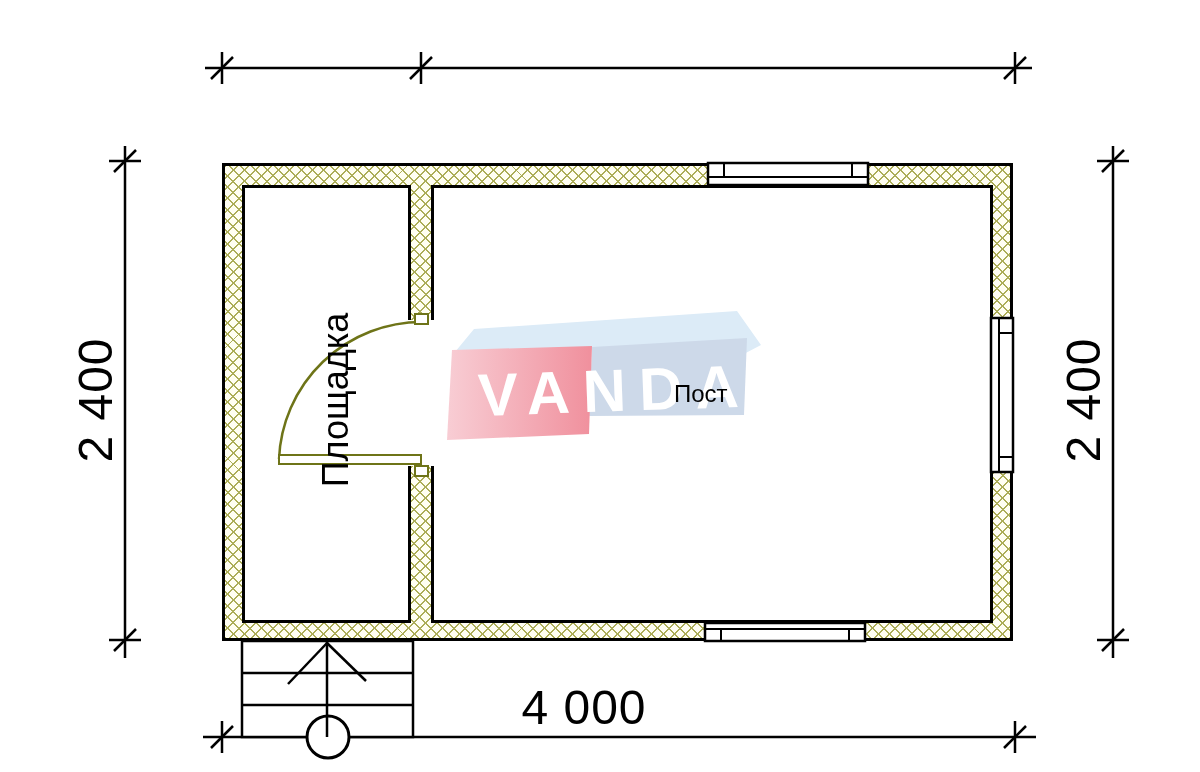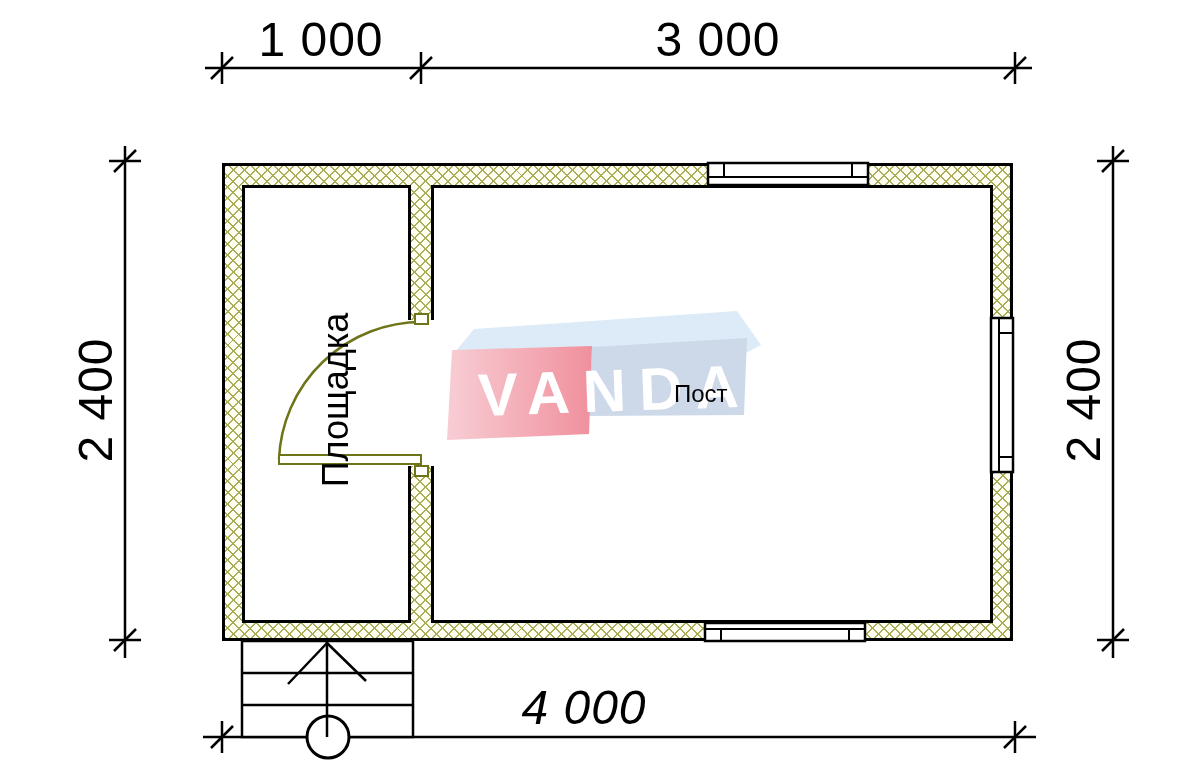--- a/index.html
+++ b/index.html
@@ -130,22 +130,20 @@
       <line class="ln" x1="242" y1="705" x2="413" y2="705"></line>
       <circle cx="328" cy="737" r="21" fill="#fff" stroke="#000" stroke-width="3"></circle>
       <line class="ln" x1="327" y1="641" x2="327" y2="737"></line>
       <line class="ln" x1="327" y1="643" x2="288" y2="684"></line>
       <line class="ln" x1="327" y1="643" x2="366" y2="681"></line>
     </g>
   </svg>
 
   <div class="lbl vanda-text" style="left:478px;top:366px;">VANDA</div>
 
-  <div class="lbl dim-text center" style="left:321px;top:40px;">1 000</div>
-  <div class="lbl dim-text center" style="left:718px;top:40px;">3 000</div>
-  <div class="lbl dim-text center" style="left:584px;top:708px;font-style:italic;">4 000</div>
+  <div class="lbl dim-text center" style="left:584px;top:708px;">4 000</div>
   <div class="lbl dim-text vrot" style="left:96px;top:400px;">2 400</div>
   <div class="lbl dim-text vrot" style="left:1084px;top:400px;">2 400</div>
 
   <div class="lbl room-text-v vrot" style="left:336px;top:400px;">Площадка</div>
   <div class="lbl room-text" style="left:674px;top:382px;">Пост</div>
 
 </div>
 
 </body></html>

